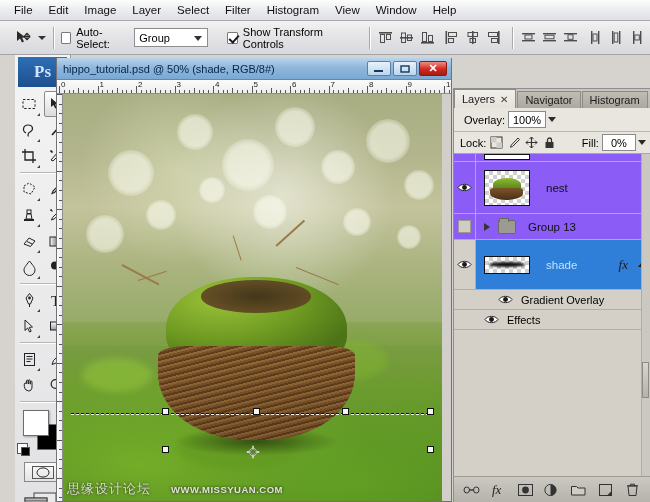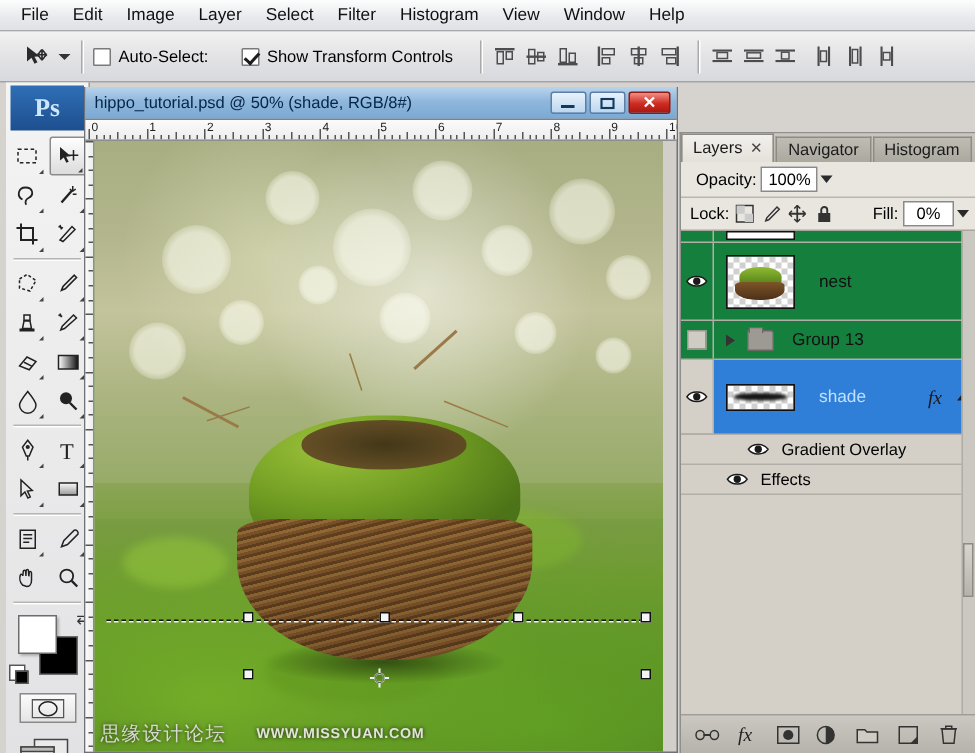--- a/index.html
+++ b/index.html
@@ -51,21 +51,21 @@
     border:1px solid #8d8d8d; display:flex;align-items:center;
     padding-left:4px;font-size:11px; position:relative;
   }
   .combo .arr{position:absolute;right:5px;top:7px;width:0;height:0;
     border-left:4px solid transparent;border-right:4px solid transparent;
     border-top:5px solid #333;}
   .align-grp{display:flex;align-items:center;gap:4px;}
   .align-ic{width:17px;height:17px;position:relative;opacity:.85;}
   
   #toolbox{
-    position:absolute;left:4px;top:55px;width:56px;height:447px;
+    position:absolute;left:15px;top:55px;width:56px;height:447px;
     background: linear-gradient(#f4f4f4,#e2e2e4);
     border-right:1px solid #9c9da1;
   }
   #ps-logo{
     height:30px;margin:2px 3px 0 3px;
     background:linear-gradient(#2f6fb5,#1d4f8f);
     color:#cfe6ff;font-weight:bold;font-size:17px;
     display:flex;align-items:center;justify-content:center;
     font-family:"Liberation Serif",serif;
   }
@@ -238,21 +238,21 @@
   .mini-arr{width:0;height:0;margin-left:2px;
     border-left:4px solid transparent;border-right:4px solid transparent;
     border-top:5px solid #2a2a2a;}
   .row-lock{height:22px;display:flex;align-items:center;padding:0 4px;
     background:#e9e6e0;border-bottom:1px solid #a9a69f;}
   .lock-ic{width:15px;height:14px;margin-left:4px;display:flex;
     align-items:center;justify-content:center;}
   #layer-list{position:absolute;top:65px;left:0;right:0;bottom:26px;
     background:#d4d0c8;overflow:hidden;}
   .lrow{display:flex;align-items:center;height:52px;
-    border-bottom:1px solid #b2afa8;position:relative;background:#15803d;}
+    border-bottom:1px solid #b2afa8;position:relative;background:#8b5cf6;}
   .lrow.sel{background:#2f7fd8;}
   .lrow.sub{height:20px;background:#d4d0c8;}
   .eye-cell{width:22px;height:100%;display:flex;align-items:center;
     justify-content:center;border-right:1px solid #b2afa8;}
   .eye{width:15px;height:11px;}
   .thumb{width:46px;height:36px;border:1px solid #111;margin-left:8px;
     background:
       conic-gradient(#d0d0d0 0 25%, #fff 0 50%, #d0d0d0 0 75%, #fff 0) 0 0/8px 8px;
     position:relative;overflow:hidden;flex:none;}
   .thumb.white{background:#fff;}
@@ -303,20 +303,24 @@
   <div style="display:flex;align-items:center;">
     <svg width="20" height="20" viewBox="0 0 20 20">
       <path d="M4 3 L4 13 L7 10.5 L9 14.5 L11 13.5 L9 9.8 L12.5 9.5 Z" fill="#2a2a2a"></path>
       <path d="M14 5 v7 M10.8 8.5 h6.4 M14 5 l-1.6 1.8 M14 5 l1.6 1.8 M14 12 l-1.6-1.8 M14 12 l1.6-1.8 M10.8 8.5 l1.8-1.6 M10.8 8.5 l1.8 1.6 M17.2 8.5 l-1.8-1.6 M17.2 8.5 l-1.8 1.6" stroke="#2a2a2a" stroke-width="1.1" fill="none"></path>
     </svg>
   </div>
   <div class="tiny-tri"></div>
   <div class="ob-sep"></div>
   <span class="chk"></span>
   <span class="ob-label">Auto-Select:</span>
+  <div class="combo">
+    <span>Group</span>
+    <span class="arr"></span>
+  </div>
   <div style="width:22px"></div>
   <span class="chk on"></span>
   <span class="ob-label">Show Transform Controls</span>
 
   <div class="ob-sep" style="margin-left:18px"></div>
   <div class="align-grp">
     <span class="align-ic">
       <svg width="17" height="17">
           <rect x="2" y="3" width="13" height="1.6" fill="#333"></rect>
           <rect x="3.5" y="5.5" width="4" height="8" fill="none" stroke="#333"></rect>
@@ -845,21 +849,21 @@
     </div>
     <div class="ptab">
       <span>Navigator</span>
     </div>
     <div class="ptab">
       <span>Histogram</span>
     </div>
   </div>
 
   <div class="row-blend">
-    <span class="lbl">Opacity:</span>
+    <span class="lbl">Overlay:</span>
     <span class="numbox">100%</span>
     <span class="mini-arr"></span>
   </div>
 
   <div class="row-lock">
     <span class="lbl" style="margin-left:2px">Lock:</span>
     <span class="lock-ic">
       <svg width="13" height="13">
           <rect x="1" y="1" width="11" height="11" fill="none" stroke="#333"></rect>
           <rect x="1" y="1" width="5.5" height="5.5" fill="#ccc"></rect>

